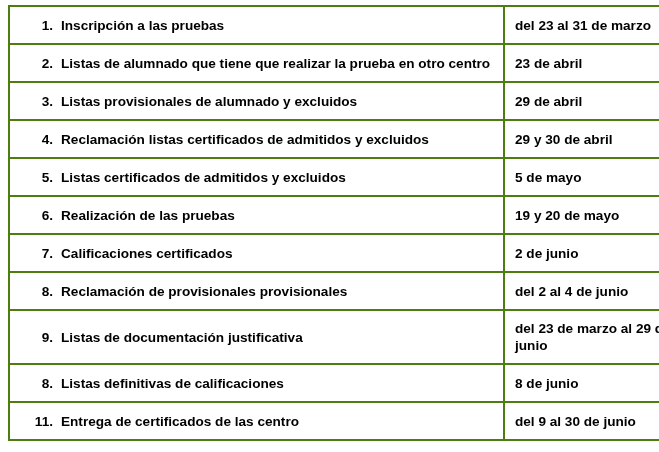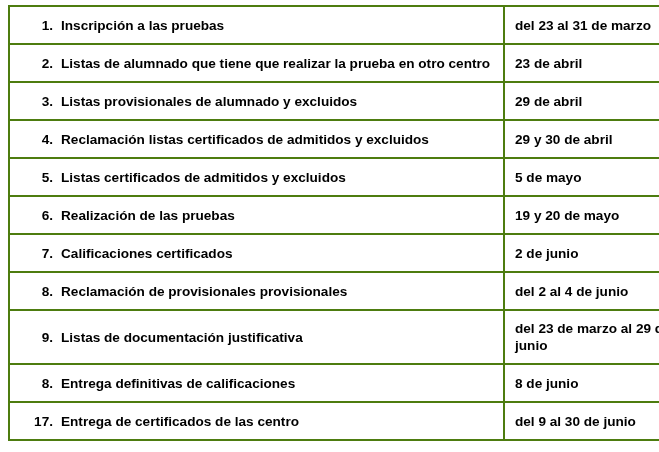--- a/index.html
+++ b/index.html
@@ -90,22 +90,22 @@
         </tr>
         <tr>
           <td class="activity-cell"><span class="row-num">8.</span><span>Reclamación de provisionales provisionales</span></td>
           <td class="date-cell">del 2 al 4 de junio</td>
         </tr>
         <tr>
           <td class="activity-cell"><span class="row-num">9.</span><span>Listas de documentación justificativa</span></td>
           <td class="date-cell">del 23 de marzo al 29 de junio</td>
         </tr>
         <tr>
-          <td class="activity-cell"><span class="row-num">8.</span><span>Entrega definitivas de calificaciones</span></td>
+          <td class="activity-cell"><span class="row-num">8.</span><span>Listas definitivas de calificaciones</span></td>
           <td class="date-cell">8 de junio</td>
         </tr>
         <tr>
-          <td class="activity-cell"><span class="row-num">17.</span><span>Entrega de certificados de las centro</span></td>
+          <td class="activity-cell"><span class="row-num">11.</span><span>Entrega de certificados de las centro</span></td>
           <td class="date-cell">del 9 al 30 de junio</td>
         </tr>
       </tbody>
   </table>
 </div>
 
 </body></html>

